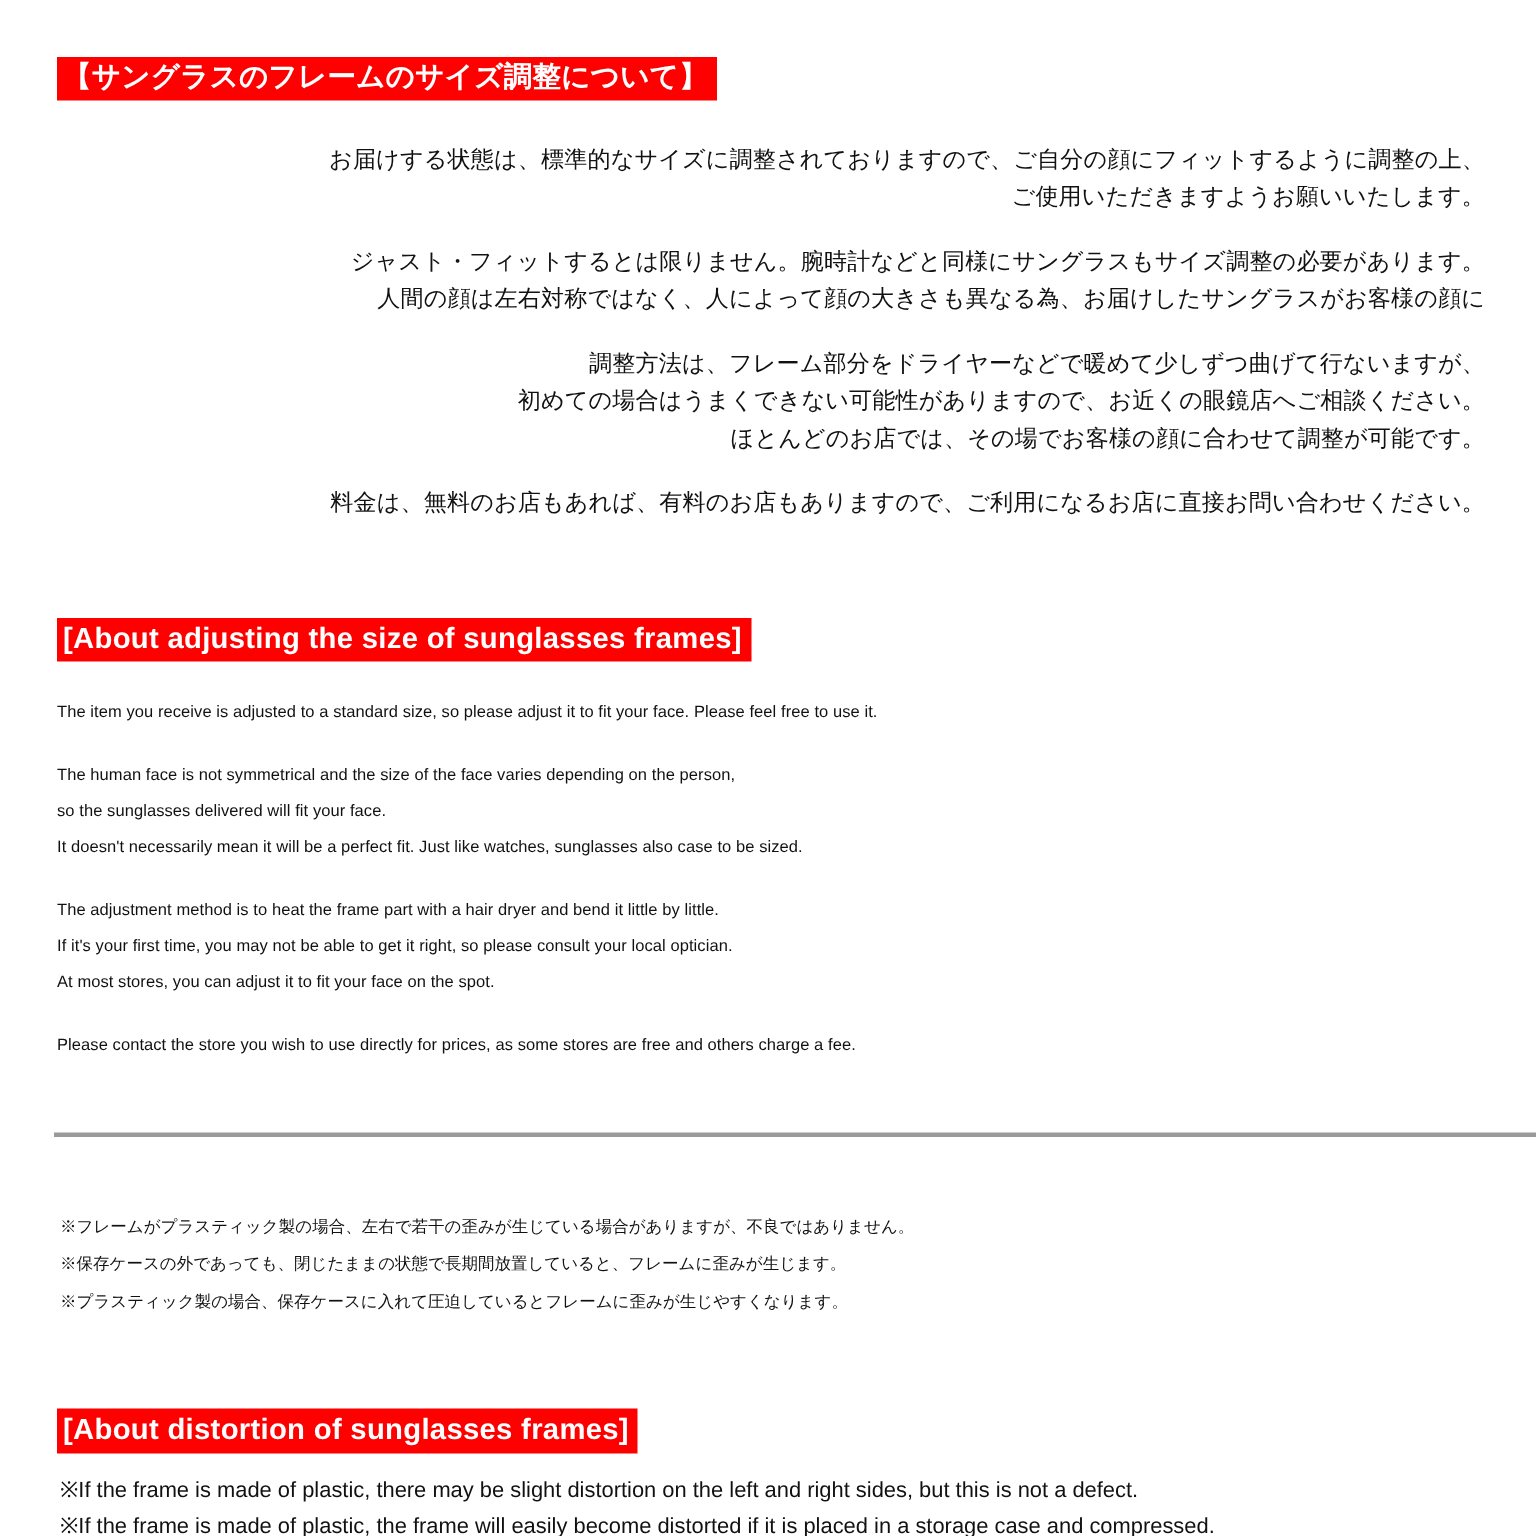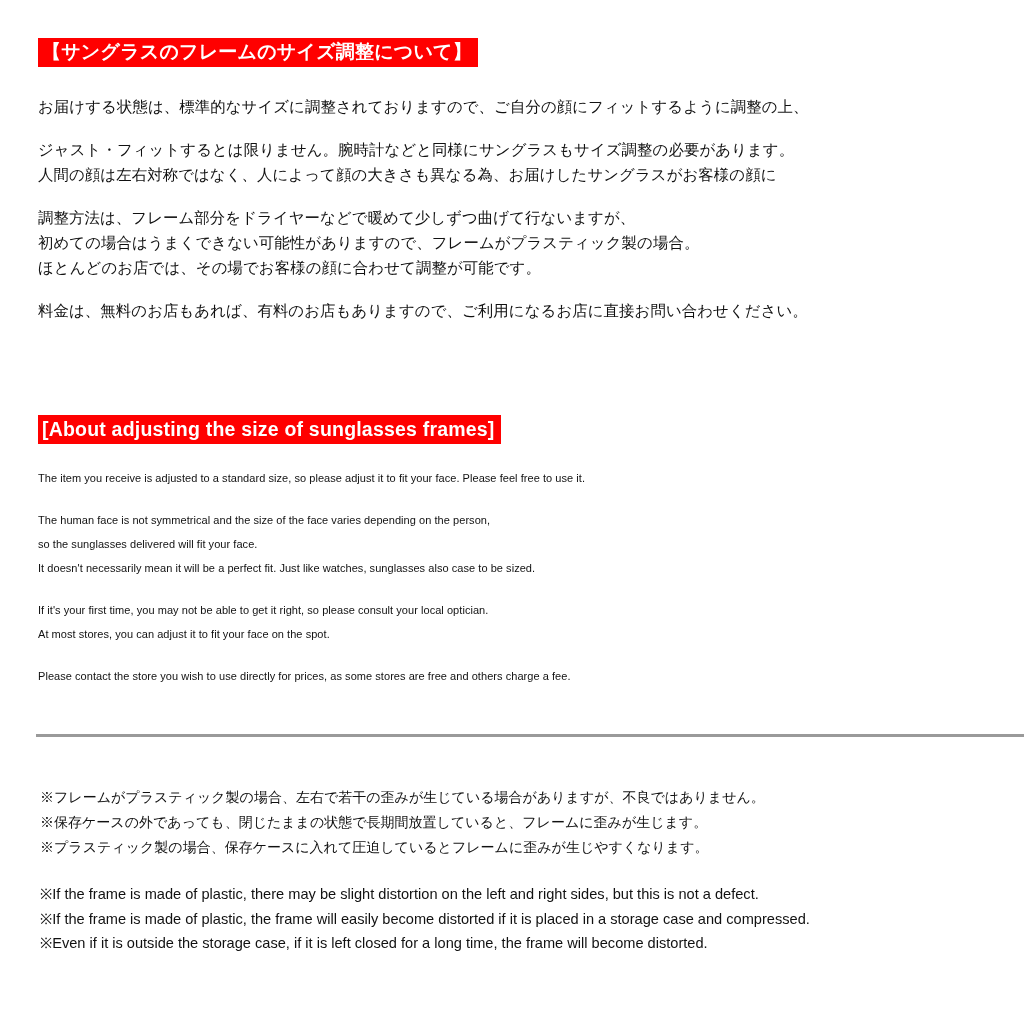--- a/index.html
+++ b/index.html
@@ -54,42 +54,43 @@
   .para {
     margin: 0;
   }
   .gap-para {
     height: 18px;
   }
   .sec1-head {
     margin-bottom: 27px;
   }
   .sec1-body {
-    margin-bottom: 56px;
+    margin-bottom: 28px;
+    text-align: right;
   }
   .sec2-head {
     margin-bottom: 22px;
   }
   .sec2-body {
     margin-bottom: 0;
   }
   .divider {
     margin: 46px 0 0 -2px;
     width: 1010px;
     height: 3px;
     background: #9a9a9a;
   }
   .sec3 {
     margin-top: 48px;
   }
   .sec3-head {
     margin-bottom: 14px;
   }
   .sec3-body {
-    font-size: 14px;
+    font-size: 11px;
     line-height: 25px;
     color: #111111;
     margin-bottom: 22px;
   }
   .sec4-head {
     margin-bottom: 13px;
   }
   .sec4-body {
     font-size: 14.6px;
     line-height: 24.5px;
@@ -103,58 +104,63 @@
 <body>
 
 <div class="page">
 
   <div class="sec1-head">
     <span class="heading heading-jp">【サングラスのフレームのサイズ調整について】</span>
   </div>
 
   <div class="block-jp sec1-body">
     <p class="para">お届けする状態は、標準的なサイズに調整されておりますので、ご自分の顔にフィットするように調整の上、</p>
+    <p class="para">ご使用いただきますようお願いいたします。</p>
     <div class="gap-para"></div>
     <p class="para">ジャスト・フィットするとは限りません。腕時計などと同様にサングラスもサイズ調整の必要があります。</p>
     <p class="para">人間の顔は左右対称ではなく、人によって顔の大きさも異なる為、お届けしたサングラスがお客様の顔に</p>
     <div class="gap-para"></div>
     <p class="para">調整方法は、フレーム部分をドライヤーなどで暖めて少しずつ曲げて行ないますが、</p>
-    <p class="para">初めての場合はうまくできない可能性がありますので、フレームがプラスティック製の場合。</p>
+    <p class="para">初めての場合はうまくできない可能性がありますので、お近くの眼鏡店へご相談ください。</p>
     <p class="para">ほとんどのお店では、その場でお客様の顔に合わせて調整が可能です。</p>
     <div class="gap-para"></div>
     <p class="para">料金は、無料のお店もあれば、有料のお店もありますので、ご利用になるお店に直接お問い合わせください。</p>
   </div>
 
   <div class="sec2-head">
     <span class="heading heading-en">[About adjusting the size of sunglasses frames]</span>
   </div>
 
   <div class="block-en sec2-body">
     <p class="para">The item you receive is adjusted to a standard size, so please adjust it to fit your face. Please feel free to use it.</p>
     <div class="gap-para"></div>
     <p class="para">The human face is not symmetrical and the size of the face varies depending on the person,</p>
     <p class="para">so the sunglasses delivered will fit your face.</p>
     <p class="para">It doesn't necessarily mean it will be a perfect fit. Just like watches, sunglasses also case to be sized.</p>
     <div class="gap-para"></div>
+    <p class="para">The adjustment method is to heat the frame part with a hair dryer and bend it little by little.</p>
     <p class="para">If it's your first time, you may not be able to get it right, so please consult your local optician.</p>
     <p class="para">At most stores, you can adjust it to fit your face on the spot.</p>
     <div class="gap-para"></div>
     <p class="para">Please contact the store you wish to use directly for prices, as some stores are free and others charge a fee.</p>
   </div>
 
   <div class="divider"></div>
 
   <div class="sec3">
 
     <div class="sec3-body">
       <p class="para indent">※フレームがプラスティック製の場合、左右で若干の歪みが生じている場合がありますが、不良ではありません。</p>
       <p class="para indent">※保存ケースの外であっても、閉じたままの状態で長期間放置していると、フレームに歪みが生じます。</p>
       <p class="para indent">※プラスティック製の場合、保存ケースに入れて圧迫しているとフレームに歪みが生じやすくなります。</p>
     </div>
 
+    <div class="sec4-head">
+      <span class="heading heading-en">[About distortion of sunglasses frames]</span>
+    </div>
 
     <div class="sec4-body">
       <p class="para indent">※If the frame is made of plastic, there may be slight distortion on the left and right sides, but this is not a defect.</p>
       <p class="para indent">※If the frame is made of plastic, the frame will easily become distorted if it is placed in a storage case and compressed.</p>
       <p class="para indent">※Even if it is outside the storage case, if it is left closed for a long time, the frame will become distorted.</p>
     </div>
   </div>
 
 </div>
 

